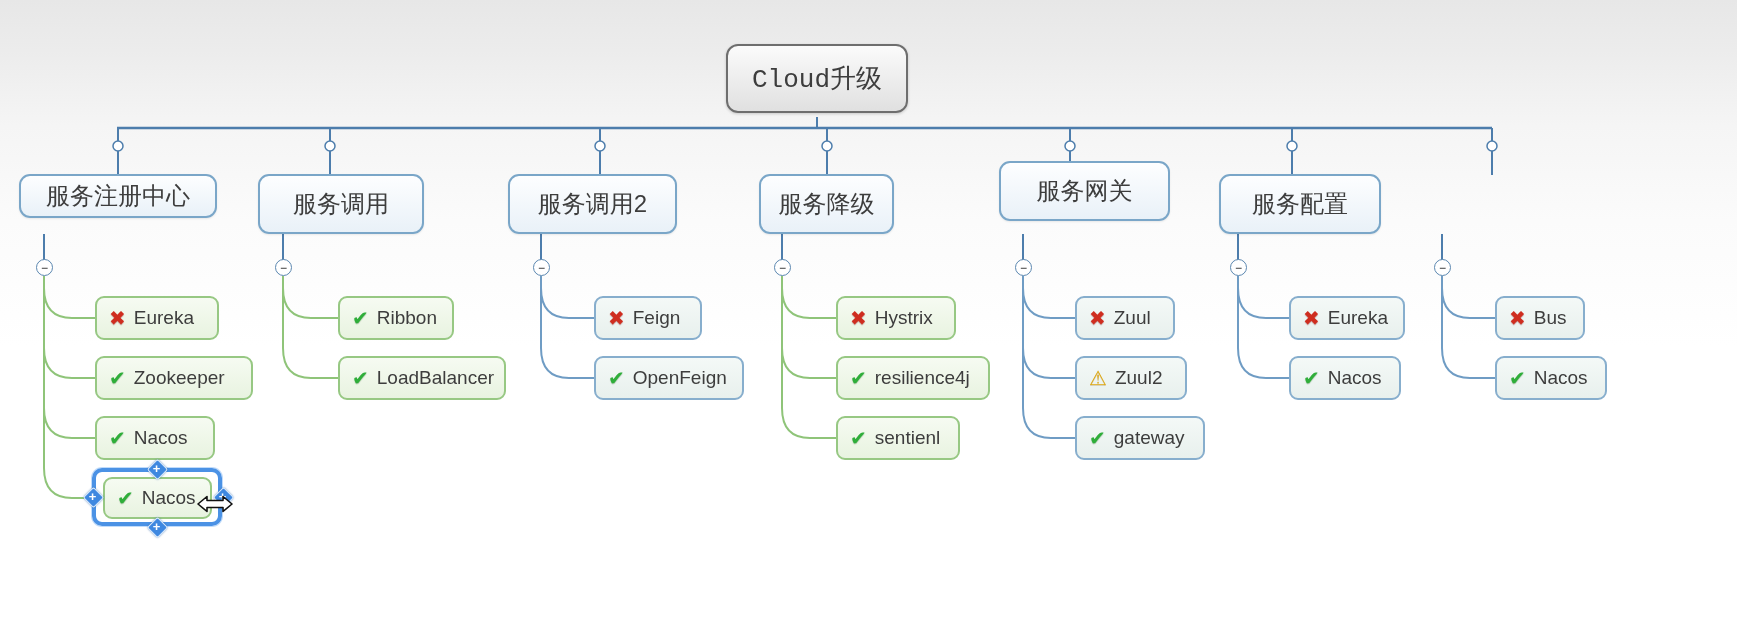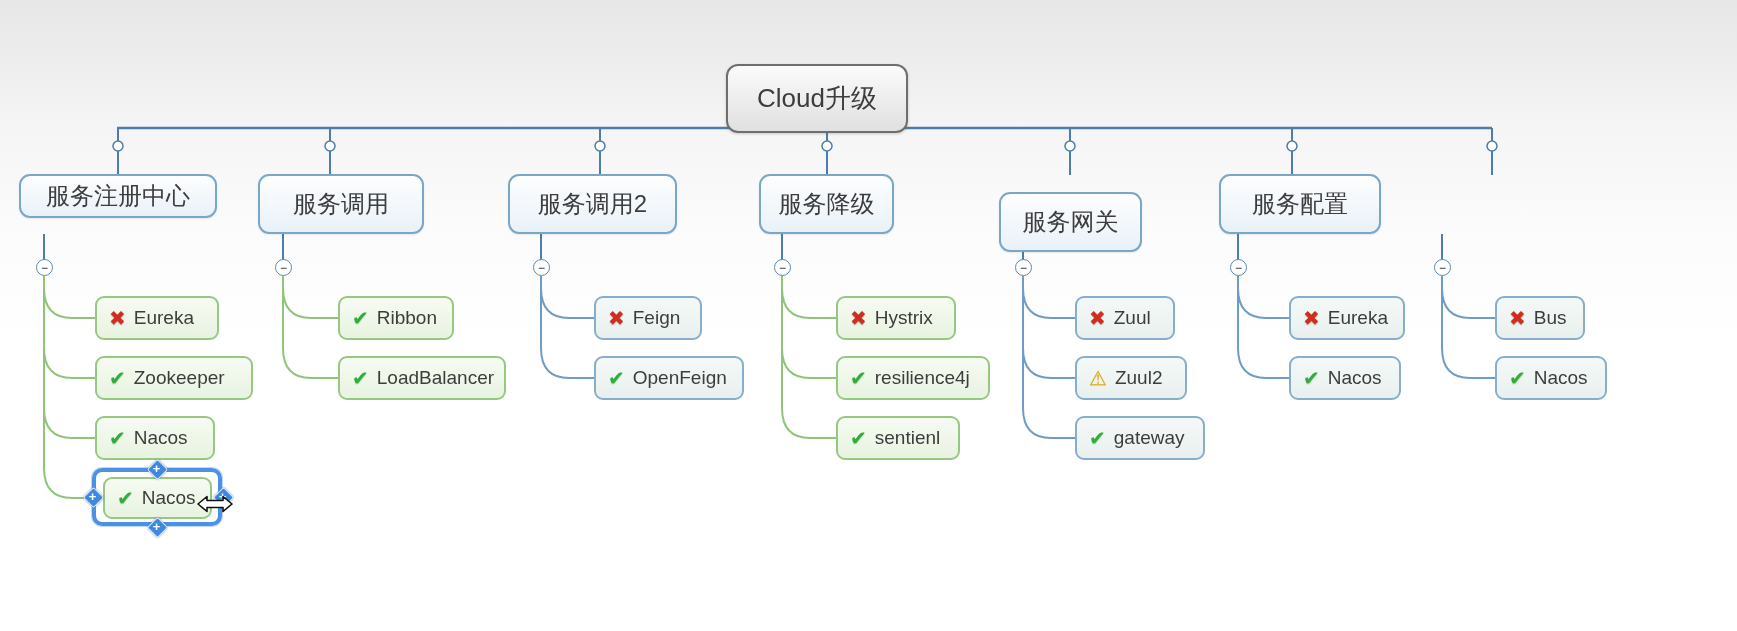--- a/index.html
+++ b/index.html
@@ -113,37 +113,37 @@
       <path d="M1023 276 V408 Q1023 438 1051 438 H1075"></path>
       <path d="M1023 288 Q1023 318 1051 318 H1075"></path>
       <path d="M1023 348 Q1023 378 1051 378 H1075"></path>
       <path d="M1238 276 V348 Q1238 378 1266 378 H1289"></path>
       <path d="M1238 288 Q1238 318 1266 318 H1289"></path>
       <path d="M1442 276 V348 Q1442 378 1470 378 H1495"></path>
       <path d="M1442 288 Q1442 318 1470 318 H1495"></path>
     </g>
   </svg>
 
-  <div class="node root" style="left:726px;top:64px;width:182px;height:69px;">
+  <div class="node root" style="left:726px;top:44px;width:182px;height:69px;font-family:Liberation Mono, monospace;">
     <span class="lbl">Cloud升级</span>
   </div>
 
   <div class="node l1" style="left:19px;top:174px;width:198px;height:44px;">
     <span class="lbl">服务注册中心</span>
   </div>
   <div class="node l1" style="left:258px;top:174px;width:166px;height:60px;">
     <span class="lbl">服务调用</span>
   </div>
   <div class="node l1" style="left:508px;top:174px;width:169px;height:60px;">
     <span class="lbl">服务调用2</span>
   </div>
   <div class="node l1" style="left:759px;top:174px;width:135px;height:60px;">
     <span class="lbl">服务降级</span>
   </div>
-  <div class="node l1" style="left:999px;top:192px;width:143px;height:60px;">
+  <div class="node l1" style="left:999px;top:161px;width:171px;height:60px;">
     <span class="lbl">服务网关</span>
   </div>
   <div class="node l1" style="left:1219px;top:174px;width:162px;height:60px;">
     <span class="lbl">服务配置</span>
   </div>
 
   <div class="collapse" style="left:36px;top:259px;">
       <span>−</span>
     </div>
   <div class="collapse" style="left:275px;top:259px;">

